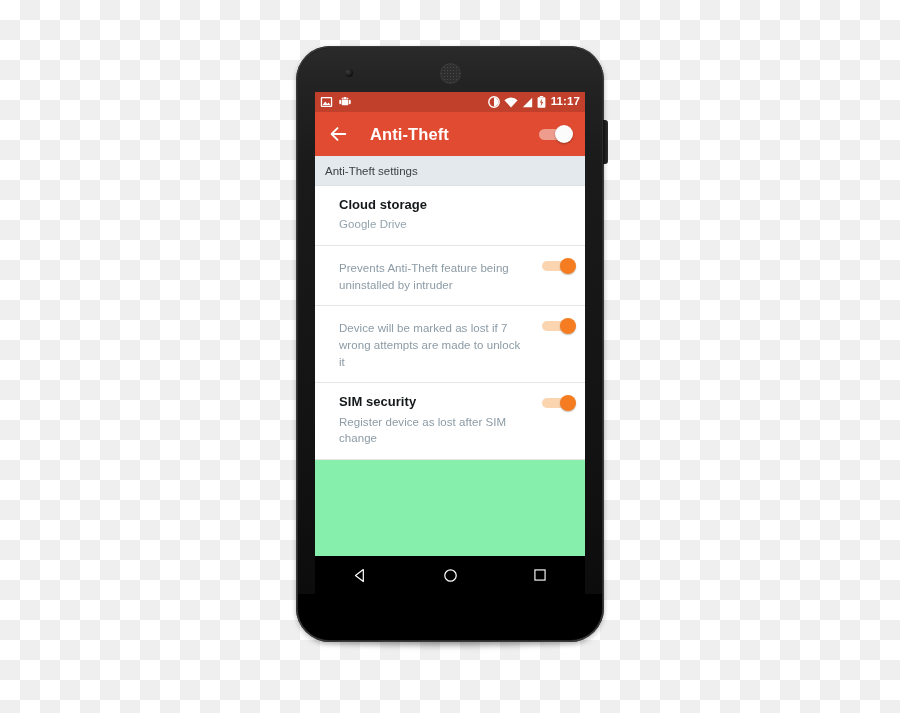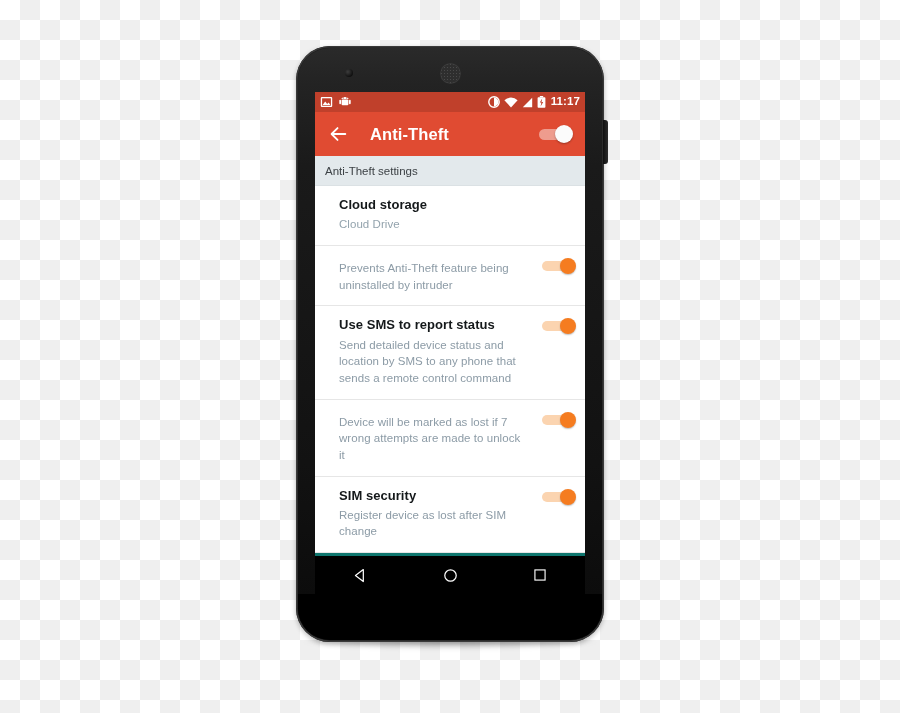--- a/index.html
+++ b/index.html
@@ -83,21 +83,21 @@
   }
 
   
   .screen {
     position: absolute;
     left: 315px;
     top: 92px;
     width: 270px;
     height: 464px;
     overflow: hidden;
-    background: #0f766e;
+    background: #86efac;
   }
 
   
   .status-bar {
     height: 20px;
     background: #c0402b;
     display: flex;
     align-items: center;
     padding: 0 5px;
     box-sizing: border-box;
@@ -323,44 +323,34 @@
     </div>
   </div>
 
   <div class="section-header">Anti-Theft settings</div>
 
   <div class="list">
 
     <div class="list-item">
       <div class="li-body">
         <div class="li-title">Cloud storage</div>
-        <div class="li-sub link">Cloud Drive</div>
+        <div class="li-sub link">Google Drive</div>
       </div>
     </div>
 
     <div class="list-item">
       <div class="li-body">
         <div class="li-sub">Prevents Anti-Theft feature being uninstalled by intruder</div>
       </div>
       <div class="switch">
         <div class="track"></div>
         <div class="thumb"></div>
       </div>
     </div>
 
-    <div class="list-item">
-      <div class="li-body">
-        <div class="li-title">Use SMS to report status</div>
-        <div class="li-sub">Send detailed device status and location by SMS to any phone that sends a remote control command</div>
-      </div>
-      <div class="switch">
-        <div class="track"></div>
-        <div class="thumb"></div>
-      </div>
-    </div>
 
     <div class="list-item">
       <div class="li-body">
         <div class="li-sub">Device will be marked as lost if 7 wrong attempts are made to unlock it</div>
       </div>
       <div class="switch">
         <div class="track"></div>
         <div class="thumb"></div>
       </div>
     </div>

